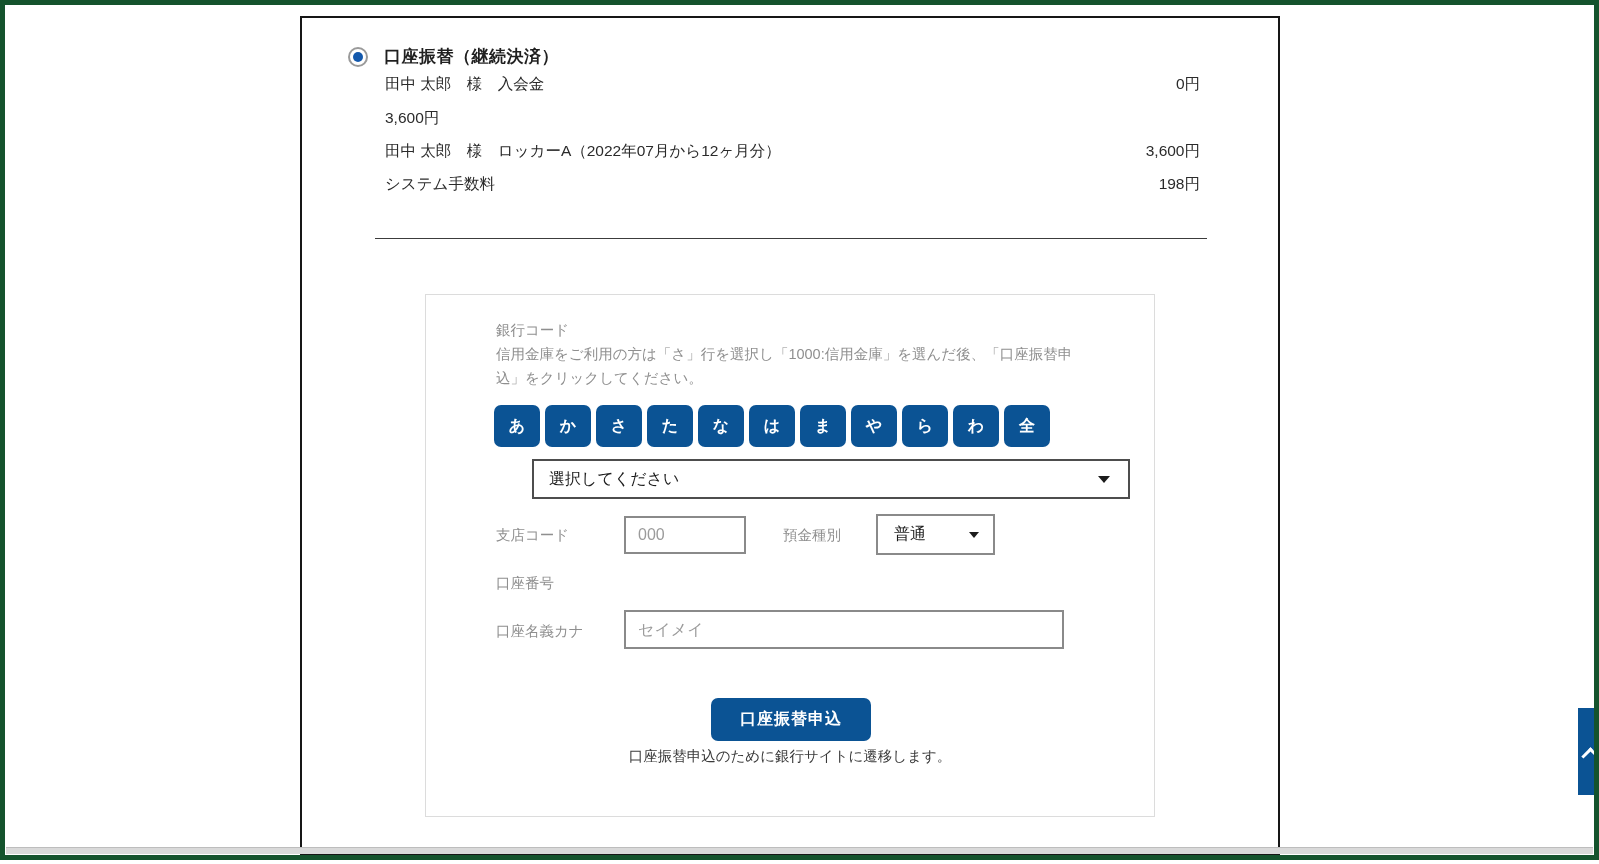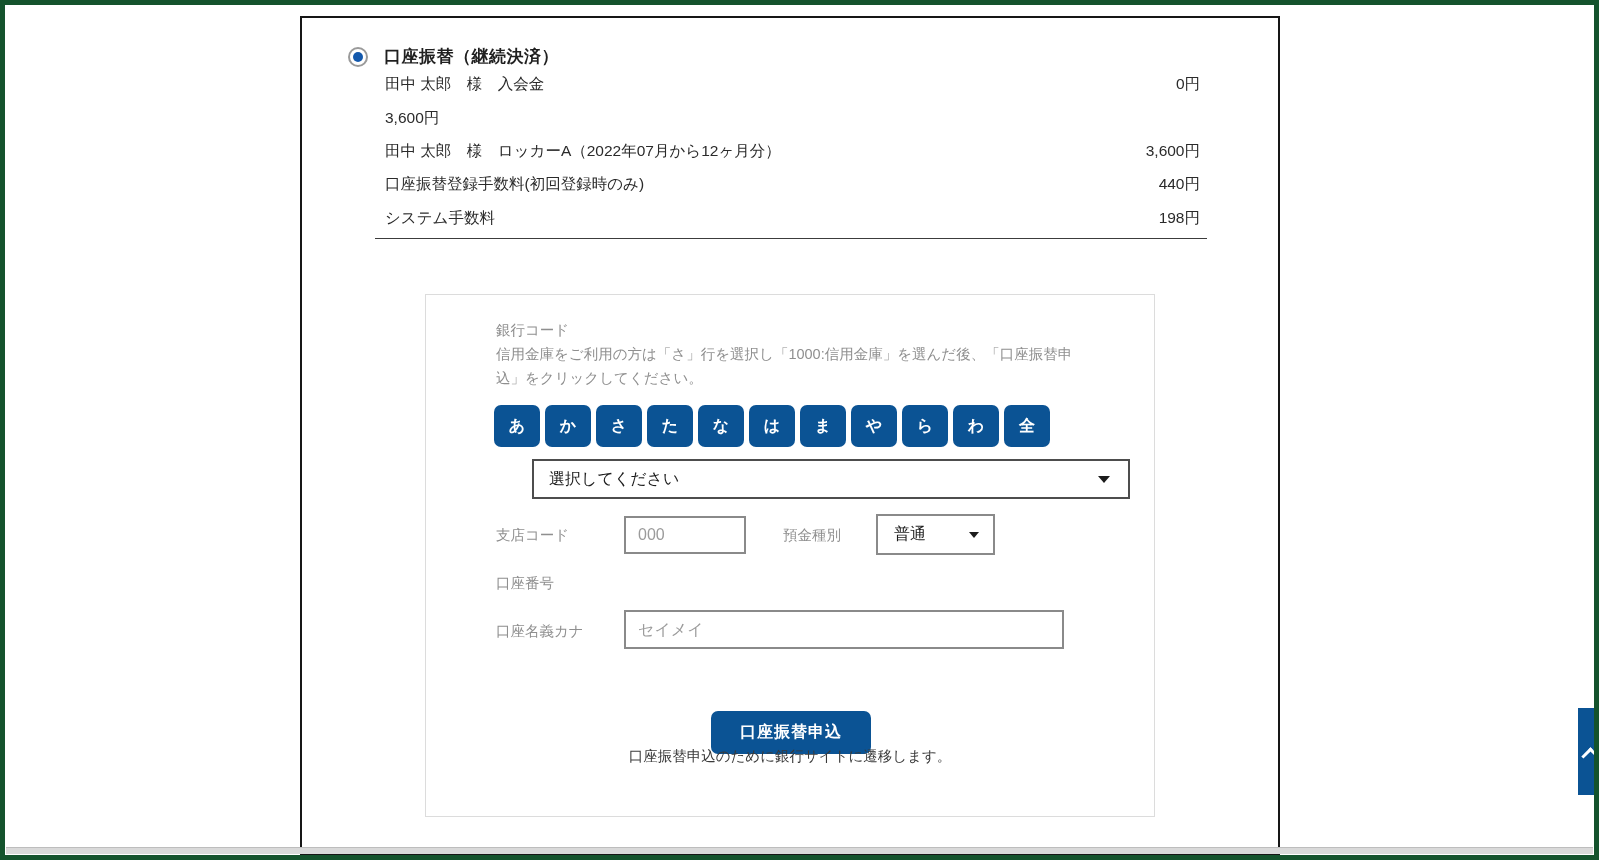--- a/index.html
+++ b/index.html
@@ -219,21 +219,20 @@
     height: 43px;
     border: none;
     border-radius: 7px;
     background: #0b5394;
     color: #ffffff;
     font-size: 16px;
     font-weight: bold;
     font-family: inherit;
     letter-spacing: 1px;
     cursor: pointer;
-    margin-top: 13px;
   }
   .note {
     position: absolute;
     left: 0;
     top: 452px;
     width: 100%;
     margin: 0;
     text-align: center;
     font-size: 14.5px;
     color: #3a3a3a;
@@ -294,24 +293,20 @@
 
         <div class="fee-row">
           <span class="fee-amount">3,600円</span>
         </div>
 
         <div class="fee-row">
           <span class="fee-label">田中 太郎　様　ロッカーA（2022年07月から12ヶ月分）</span>
           <span class="fee-amount">3,600円</span>
         </div>
 
-        <div class="fee-row">
-          <span class="fee-label">口座振替登録手数料(初回登録時のみ)</span>
-          <span class="fee-amount">440円</span>
-        </div>
 
         <div class="fee-row">
           <span class="fee-label">システム手数料</span>
           <span class="fee-amount">198円</span>
         </div>
       </div>
 
     <div class="separator"></div>
 
 

